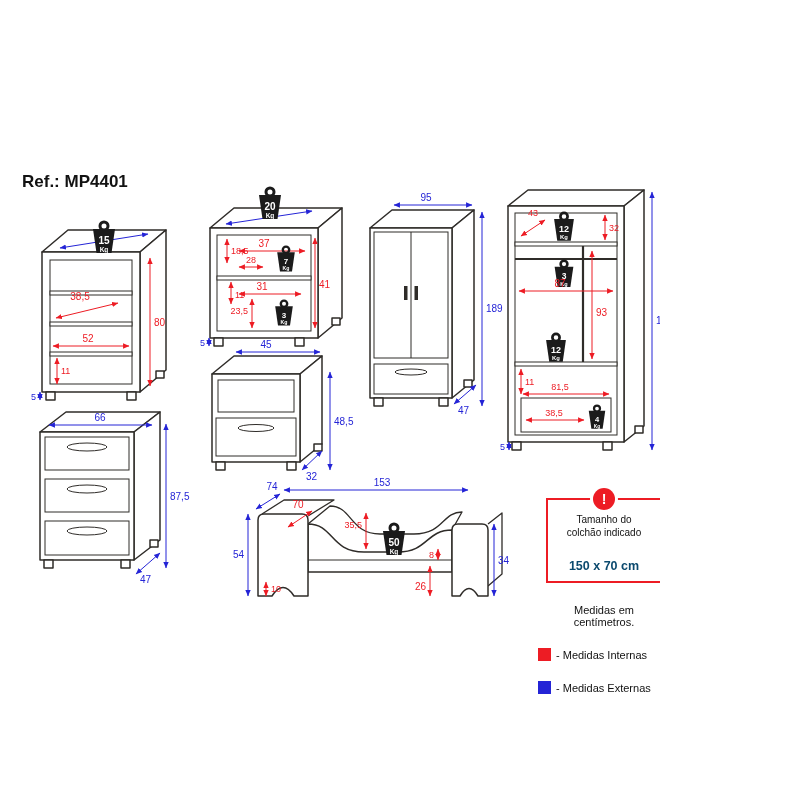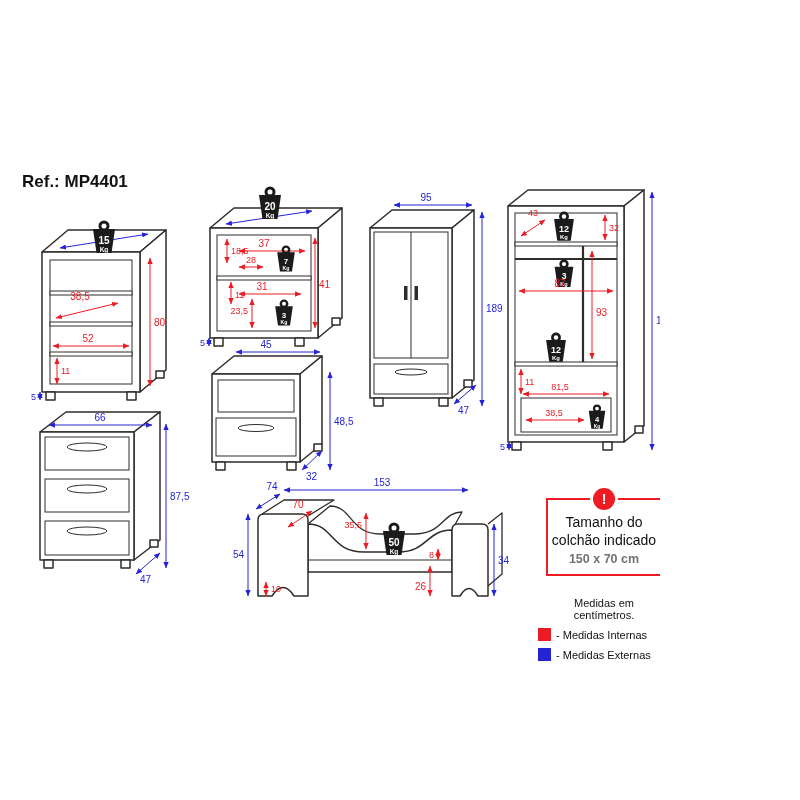--- a/index.html
+++ b/index.html
@@ -26,24 +26,24 @@
   .bw2 { fill:#fff; font-size:6.5px; font-weight:bold; text-anchor:middle; }
 
   
   .legend { position:absolute; left:536px; top:498px; width:140px; }
   .mattress-box { position:relative; margin-left:10px; width:116px; border:2px solid #ed1c24;
                   text-align:center; padding:13px 3px 8px; background:#fff; }
   .warn-icon { position:absolute; top:-12px; left:50%; transform:translateX(-50%);
                width:22px; height:22px; border-radius:50%; background:#ed1c24; color:#fff;
                font-weight:bold; font-size:14px; line-height:22px; text-align:center;
                box-shadow:0 0 0 3px #fff; }
-  .mb-line { font-size:14px; color:#111; line-height:1.3; }
-  .mb-size { font-size:12.5px; font-weight:bold; color:#737373; margin-top:3px; }
+  .mb-line { font-size:10px; color:#111; line-height:1.3; }
+  .mb-size { font-size:12.5px; font-weight:bold; color:#0c4a6e; margin-top:20px; }
   .units { font-size:11px; color:#111; text-align:center; margin-top:21px; margin-left:10px; width:116px; }
-  .key-row { display:flex; align-items:center; margin-top:7px; margin-left:2px; }
+  .key-row { display:flex; align-items:center; margin-top:20px; margin-left:2px; }
   .key-swatch { width:13px; height:13px; margin-right:5px; flex:0 0 13px; }
   .key-red { background:#ed1c24; }
   .key-blue { background:#2424d6; }
   .key-label { font-size:11px; color:#111; white-space:nowrap; }
 </style>
 </head>
 <body>
 
 <div class="canvas">
 

